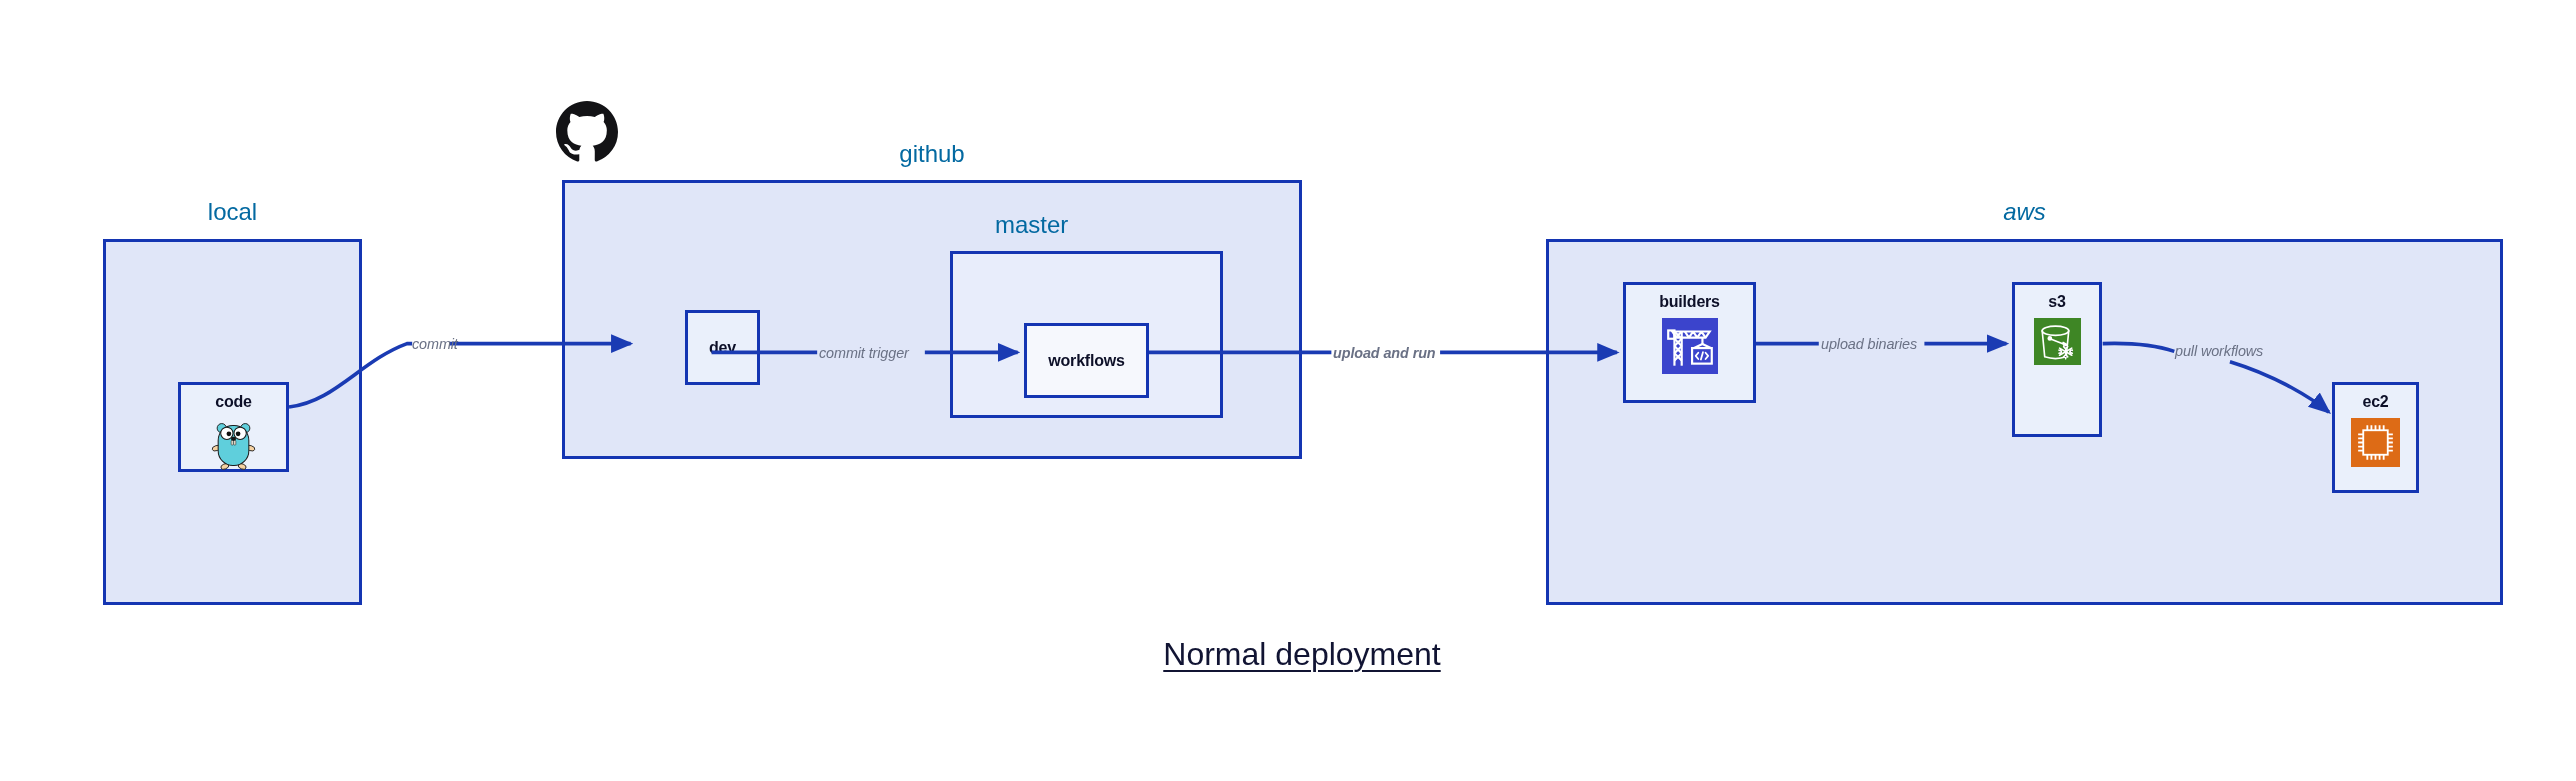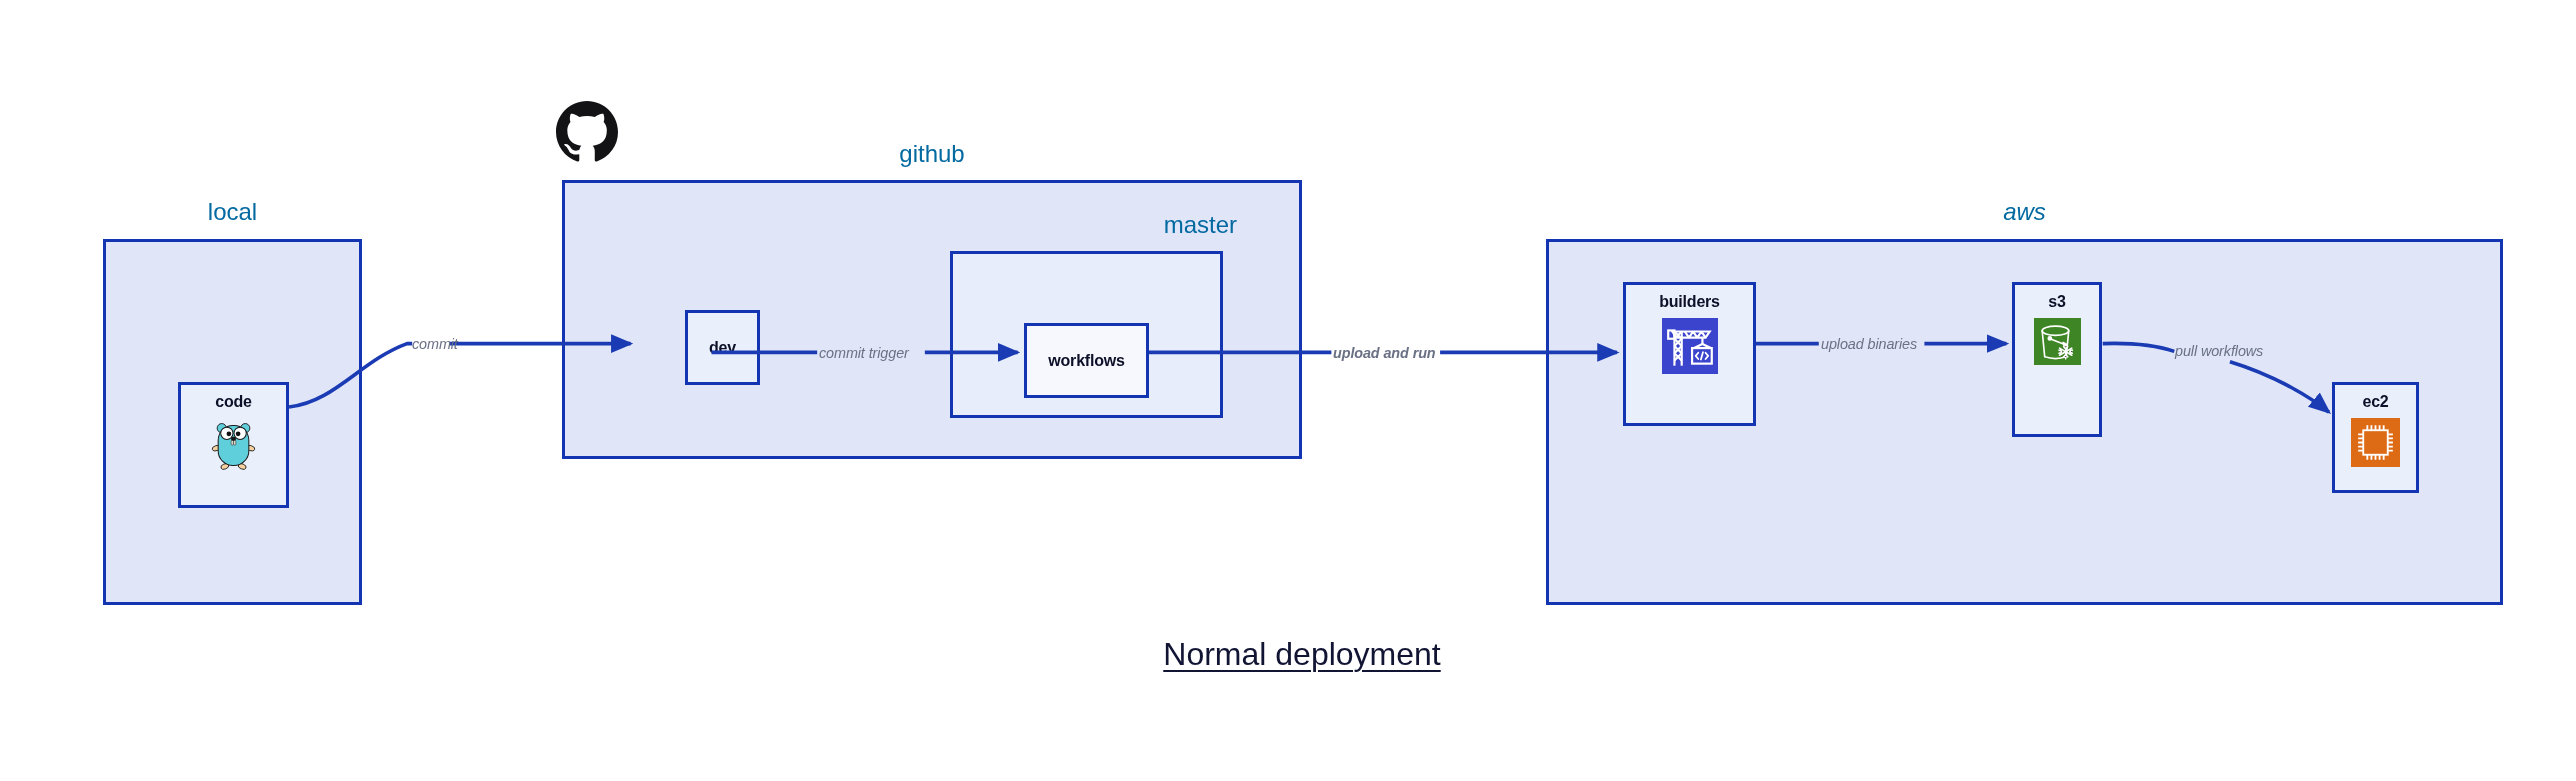--- a/index.html
+++ b/index.html
@@ -129,38 +129,38 @@
 <body>
 
 <div id="diagram-canvas">
 
   <div class="zone-title" style="left:103px; top:198px; width:259px; text-align:center;">local</div>
   <div class="zone" style="left:103px; top:239px; width:259px; height:366px;"></div>
 
   <div class="zone-title" style="left:562px; top:140px; width:740px; text-align:center;">github</div>
   <div class="zone" style="left:562px; top:180px; width:740px; height:279px;"></div>
 
-  <div class="zone-title" style="left:964px; top:211px; width:273px; text-align:right;">master</div>
+  <div class="zone-title" style="left:995px; top:211px; width:273px; text-align:left;">master</div>
   <div class="zone-inner" style="left:950px; top:251px; width:273px; height:167px;"></div>
 
   <div class="zone-title" style="left:1546px; top:198px; width:957px; text-align:center;font-style:italic;">aws</div>
   <div class="zone" style="left:1546px; top:239px; width:957px; height:366px;"></div>
 
   <div id="github-logo" style="left:556px; top:101px;">
     <svg width="62" height="62" viewBox="0 0 16 16" aria-hidden="true">
       <path fill="#131316" d="M8 0C3.58 0 0 3.58 0 8c0 3.54 2.29 6.53 5.47 7.59.4.07.55-.17.55-.38
         0-.19-.01-.82-.01-1.49-2.01.37-2.53-.49-2.69-.94-.09-.23-.48-.94-.82-1.13-.28-.15-.68-.52-.01-.53.63-.01
         1.08.58 1.23.82.72 1.21 1.87.87 2.33.66.07-.52.28-.87.51-1.07-1.78-.2-3.64-.89-3.64-3.95
         0-.87.31-1.59.82-2.15-.08-.2-.36-1.02.08-2.12 0 0 .67-.21 2.2.82.64-.18 1.32-.27 2-.27.68 0 1.36.09 2 .27
         1.53-1.04 2.2-.82 2.2-.82.44 1.1.16 1.92.08 2.12.51.56.82 1.27.82 2.15 0 3.07-1.87 3.75-3.65 3.95.29.25.54.73.54
         1.48 0 1.07-.01 1.93-.01 2.2 0 .21.15.46.55.38A8.012 8.012 0 0 0 16 8c0-4.42-3.58-8-8-8z"></path>
     </svg>
   </div>
 
-  <div class="node" style="left:178px; top:382px; width:111px; height:126px;">
+  <div class="node" style="left:178px; top:382px; width:111px; height:90px;">
     <div class="node-label">code</div>
     <div class="node-icon">
       <svg width="47" height="52" viewBox="0 0 92 100" aria-hidden="true">
 
         <ellipse cx="13" cy="58" rx="9" ry="5" fill="#f6d2a2" stroke="#1b1b1b" stroke-width="1.6" transform="rotate(-18 13 58)"></ellipse>
         <ellipse cx="79" cy="58" rx="9" ry="5" fill="#f6d2a2" stroke="#1b1b1b" stroke-width="1.6" transform="rotate(18 79 58)"></ellipse>
 
         <ellipse cx="29" cy="94" rx="8" ry="5" fill="#f6d2a2" stroke="#1b1b1b" stroke-width="1.6" transform="rotate(-22 29 94)"></ellipse>
         <ellipse cx="63" cy="94" rx="8" ry="5" fill="#f6d2a2" stroke="#1b1b1b" stroke-width="1.6" transform="rotate(22 63 94)"></ellipse>
 
@@ -183,21 +183,21 @@
   </div>
 
   <div class="node" style="left:637px; top:310px; width:75px; height:75px; justify-content:center;margin-left:48px;">
     <div class="node-label" style="margin-top:0;">dev</div>
   </div>
 
   <div class="node white" style="left:1024px; top:323px; width:125px; height:75px; justify-content:center;">
     <div class="node-label" style="margin-top:0;text-align:center;">workflows</div>
   </div>
 
-  <div class="node" style="left:1623px; top:282px; width:133px; height:144px;">
+  <div class="node" style="left:1623px; top:282px; width:133px; height:121px;">
     <div class="node-label">builders</div>
     <div class="node-icon">
       <svg class="vendor-icon" width="56" height="56" viewBox="0 0 108 108" aria-hidden="true">
         <rect x="0" y="0" width="108" height="108" fill="#3b44cc"></rect>
         <g fill="none" stroke="#ffffff" stroke-width="4.2" stroke-linejoin="miter">
 
           <path d="M24 26 L24 92"></path>
           <path d="M38 26 L38 92"></path>
           <path d="M24 26 L38 40 M38 26 L24 40 M24 40 L38 54 M38 40 L24 54
                    M24 54 L38 68 M38 54 L24 68 M24 68 L38 82 M38 68 L24 82"></path>

